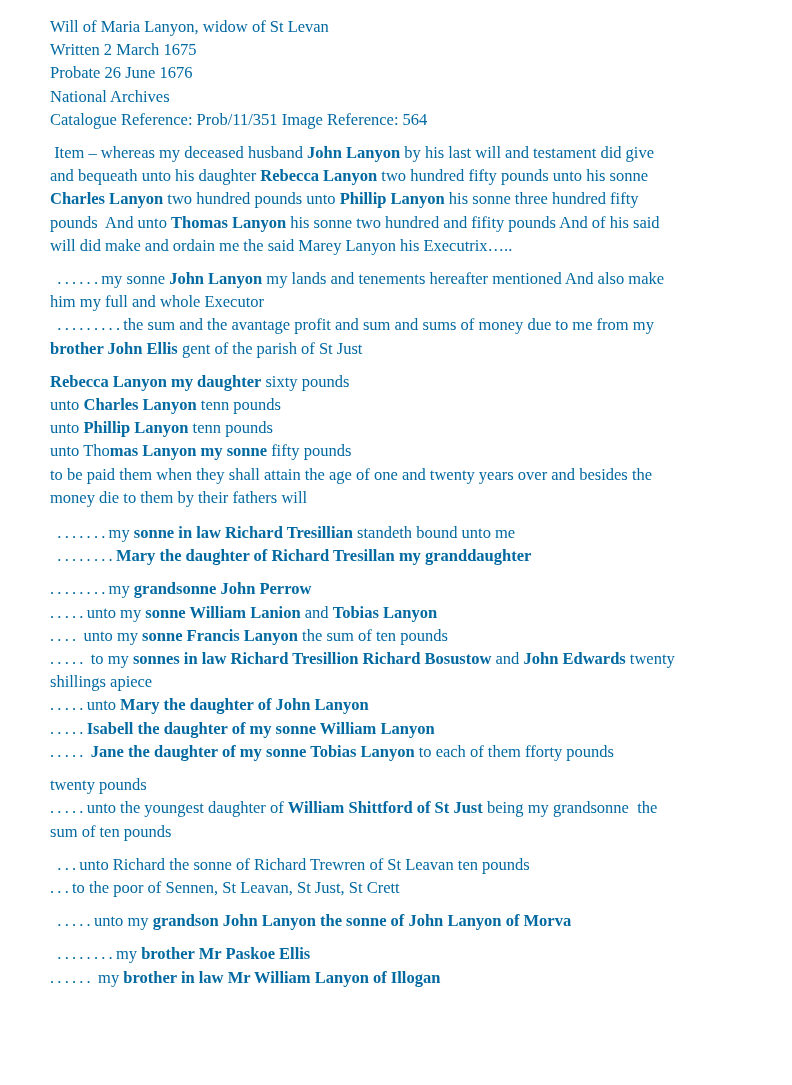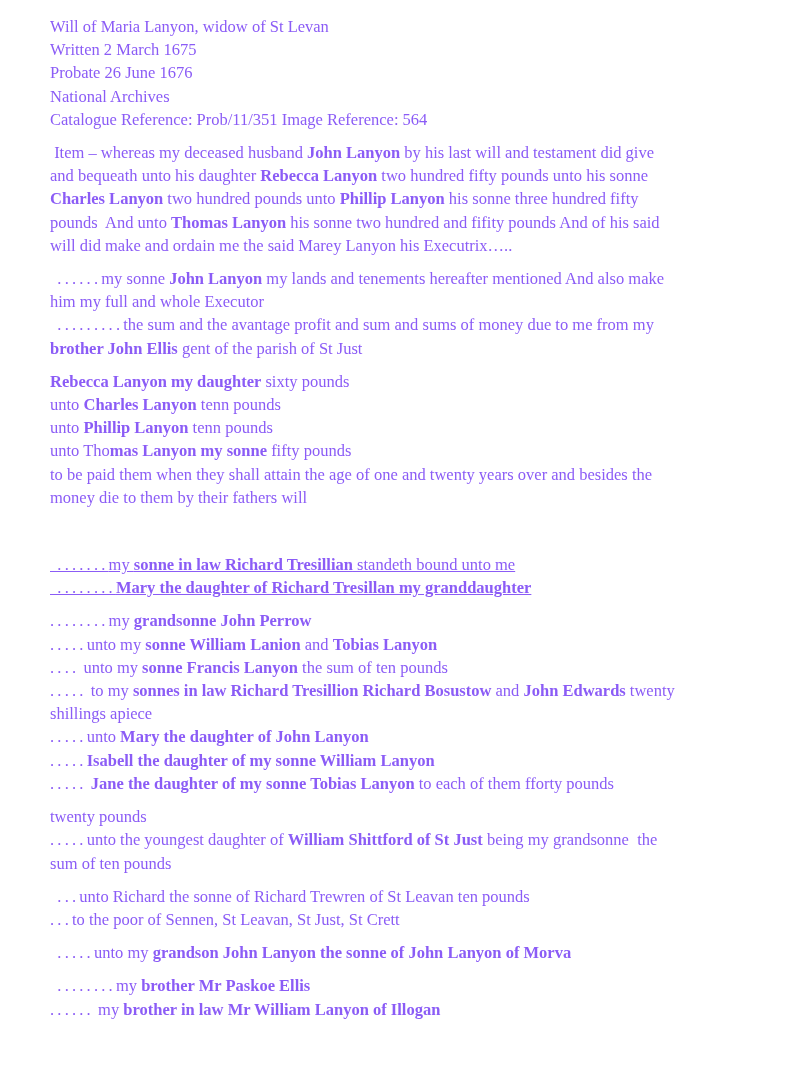--- a/index.html
+++ b/index.html
@@ -20,34 +20,33 @@
     padding: 15px 40px 20px 50px;
     font-family: "Liberation Serif", "DejaVu Serif", serif;
     font-size: 16.5px;
     line-height: 23.2px;
     color: #1c1c1c;
   }
   .block {
     margin: 0 0 10px 0;
   }
   .block[data-name="tresillian-paragraph"] {
-    margin-top: 44px;
-    text-decoration: underline;
+    margin-top: 12px;
   }
   .line {
     white-space: pre;
   }
   .seg { font-weight: 400; }
   .bold { font-weight: 700; }
   .dots { letter-spacing: 3.2px; }
 </style>
 </head>
 <body>
 
-<main class="page" data-name="document-page" style="background: rgb(255, 255, 255); color: #8b5cf6;">
+<main class="page" data-name="document-page" style="background: rgb(255, 255, 255); color: #0369a1;">
   <div data-name="document-body">
       <div class="block" data-name="header-block">
         <div class="line" data-name="text-line"><span class="seg" data-name="text-segment">Will of Maria Lanyon, widow of St Levan</span></div>
         <div class="line" data-name="text-line"><span class="seg" data-name="text-segment">Written 2 March 1675</span></div>
         <div class="line" data-name="text-line"><span class="seg" data-name="text-segment">Probate 26 June 1676</span></div>
         <div class="line" data-name="text-line"><span class="seg" data-name="text-segment">National Archives</span></div>
         <div class="line" data-name="text-line"><span class="seg" data-name="text-segment">Catalogue Reference: Prob/11/351 Image Reference: 564</span></div>
       </div>
       <div class="block" data-name="item-whereas-paragraph">
         <div class="line" data-name="text-line"><span class="seg" data-name="text-segment"> Item – whereas my deceased husband </span><span class="seg bold" data-name="emphasized-text">John Lanyon</span><span class="seg" data-name="text-segment"> by his last will and testament did give</span></div>

